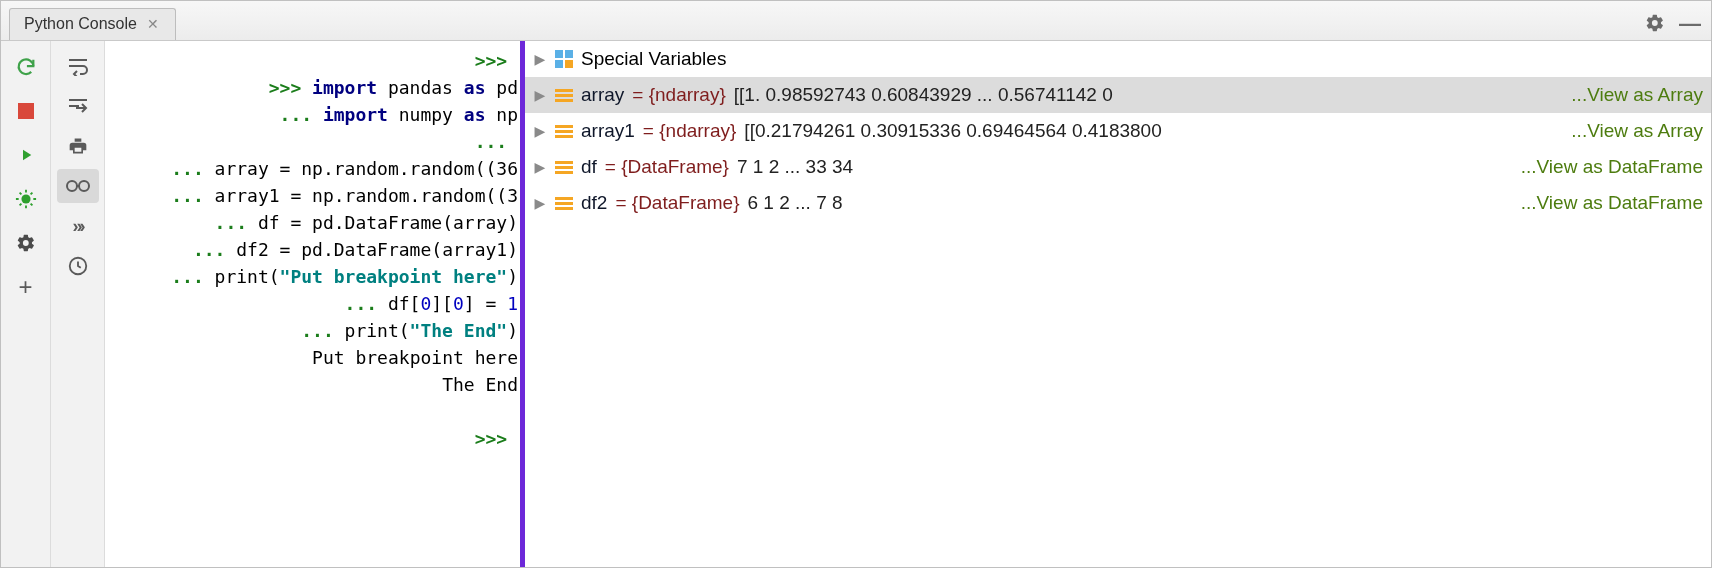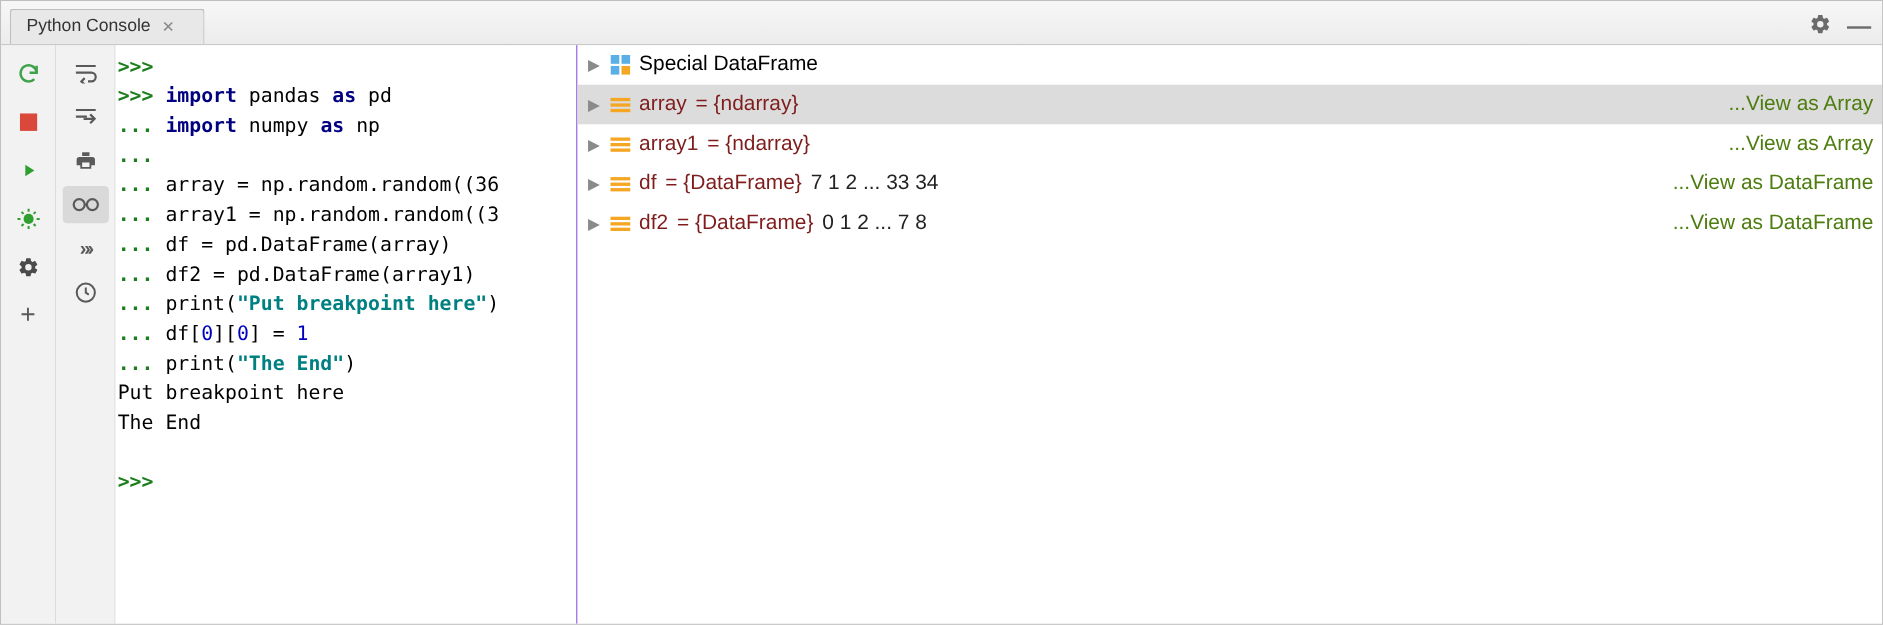--- a/index.html
+++ b/index.html
@@ -18,21 +18,21 @@
     border-bottom: 1px solid #c9c9c9;
     display: flex;
     align-items: center;
     padding: 0 8px;
     position: relative;
   }
   .tab {
     background: #e8e8e8;
     border: 1px solid #bdbdbd;
     border-bottom: none;
-    padding: 6px 26px 7px 14px;
+    padding: 6px 16px 7px 14px;
     margin-top: 7px;
     font-size: 16px;
     color: #333;
     display: flex;
     align-items: center;
     gap: 10px;
     border-radius: 3px 3px 0 0;
   }
   .tab .close { color: #888; font-size: 14px; cursor: pointer; }
   .header-right {
@@ -82,21 +82,22 @@
   .tbtn2.active { background:#d9d9d9; }
   .console {
     width: 420px;
     background: #fff;
     font-family: "Menlo","Consolas",monospace;
     font-size: 18px;
     line-height: 27px;
     padding: 6px 2px;
     overflow: hidden;
     white-space: pre;
-    border-right: 1px solid #6d28d9;
+    border-right: 5px solid #6d28d9;
+    text-align: right;
   }
   .prompt { color: #1b7d1b; font-weight: bold; }
   .cont { color: #1b7d1b; font-weight: bold; }
   .kw { color: #000080; font-weight: bold; }
   .str { color: #008080; font-weight: bold; }
   .num { color: #0000c0; }
   .out { color: #000000; }
   .vars {
     flex: 1;
     background: #fff;
@@ -112,21 +113,21 @@
     white-space: nowrap;
   }
   .vrow.sel { background: #dcdcdc; }
   .expander {
     color: #8a8a8a;
     font-size: 14px;
     width: 14px;
     display:inline-flex;
     justify-content:center;
   }
-  .varname { color: #7f1d1d; }
+  .varname { color: #0f172a; }
   .vartype { color: #7f1d1d; }
   .varval { color: #222; }
   .varlink { color: #4d7c0f; cursor: pointer; }
   .spacer { flex: 1; }
   .icon-special {
     width:18px;height:18px;
     display:inline-block;
   }
   .icon-field {
     width:18px;height:18px;display:inline-flex;flex-direction:column;gap:2px;justify-content:center;
@@ -241,44 +242,46 @@
     <div class="vrow">
       <span class="expander">▶</span>
       <span class="icon-special">
         <svg width="18" height="18" viewBox="0 0 18 18">
             <rect x="0" y="0" width="8" height="8" fill="#5ab0e6"></rect>
             <rect x="10" y="0" width="8" height="8" fill="#5ab0e6"></rect>
             <rect x="0" y="10" width="8" height="8" fill="#5ab0e6"></rect>
             <rect x="10" y="10" width="8" height="8" fill="#f5a623"></rect>
           </svg>
       </span>
-      <span>Special DataFrame</span>
+      <span>Special Variables</span>
     </div>
     <div id="var-rows">
         <div class="vrow sel">
           <span class="expander">▶</span>
           <span class="icon-field">
             <span></span>
             <span></span>
             <span></span>
           </span>
           <span class="varname">array</span>
           <span class="vartype"> = {ndarray} </span>
+          <span class="varval">[[1.        0.98592743 0.60843929 ... 0.56741142 0</span>
           <span class="spacer"></span>
           <span class="varlink">...View as Array</span>
         </div>
         <div class="vrow">
           <span class="expander">▶</span>
           <span class="icon-field">
             <span></span>
             <span></span>
             <span></span>
           </span>
           <span class="varname">array1</span>
           <span class="vartype"> = {ndarray} </span>
+          <span class="varval">[[0.21794261 0.30915336 0.69464564 0.4183800</span>
           <span class="spacer"></span>
           <span class="varlink">...View as Array</span>
         </div>
         <div class="vrow">
           <span class="expander">▶</span>
           <span class="icon-field">
             <span></span>
             <span></span>
             <span></span>
           </span>
@@ -290,19 +293,19 @@
         </div>
         <div class="vrow">
           <span class="expander">▶</span>
           <span class="icon-field">
             <span></span>
             <span></span>
             <span></span>
           </span>
           <span class="varname">df2</span>
           <span class="vartype"> = {DataFrame} </span>
-          <span class="varval">        0       1       2 ...        7       8</span>
+          <span class="varval">        6       1       2 ...        7       8</span>
           <span class="spacer"></span>
           <span class="varlink">...View as DataFrame</span>
         </div>
       </div>
   </div>
 </div>
 
 </body></html>

